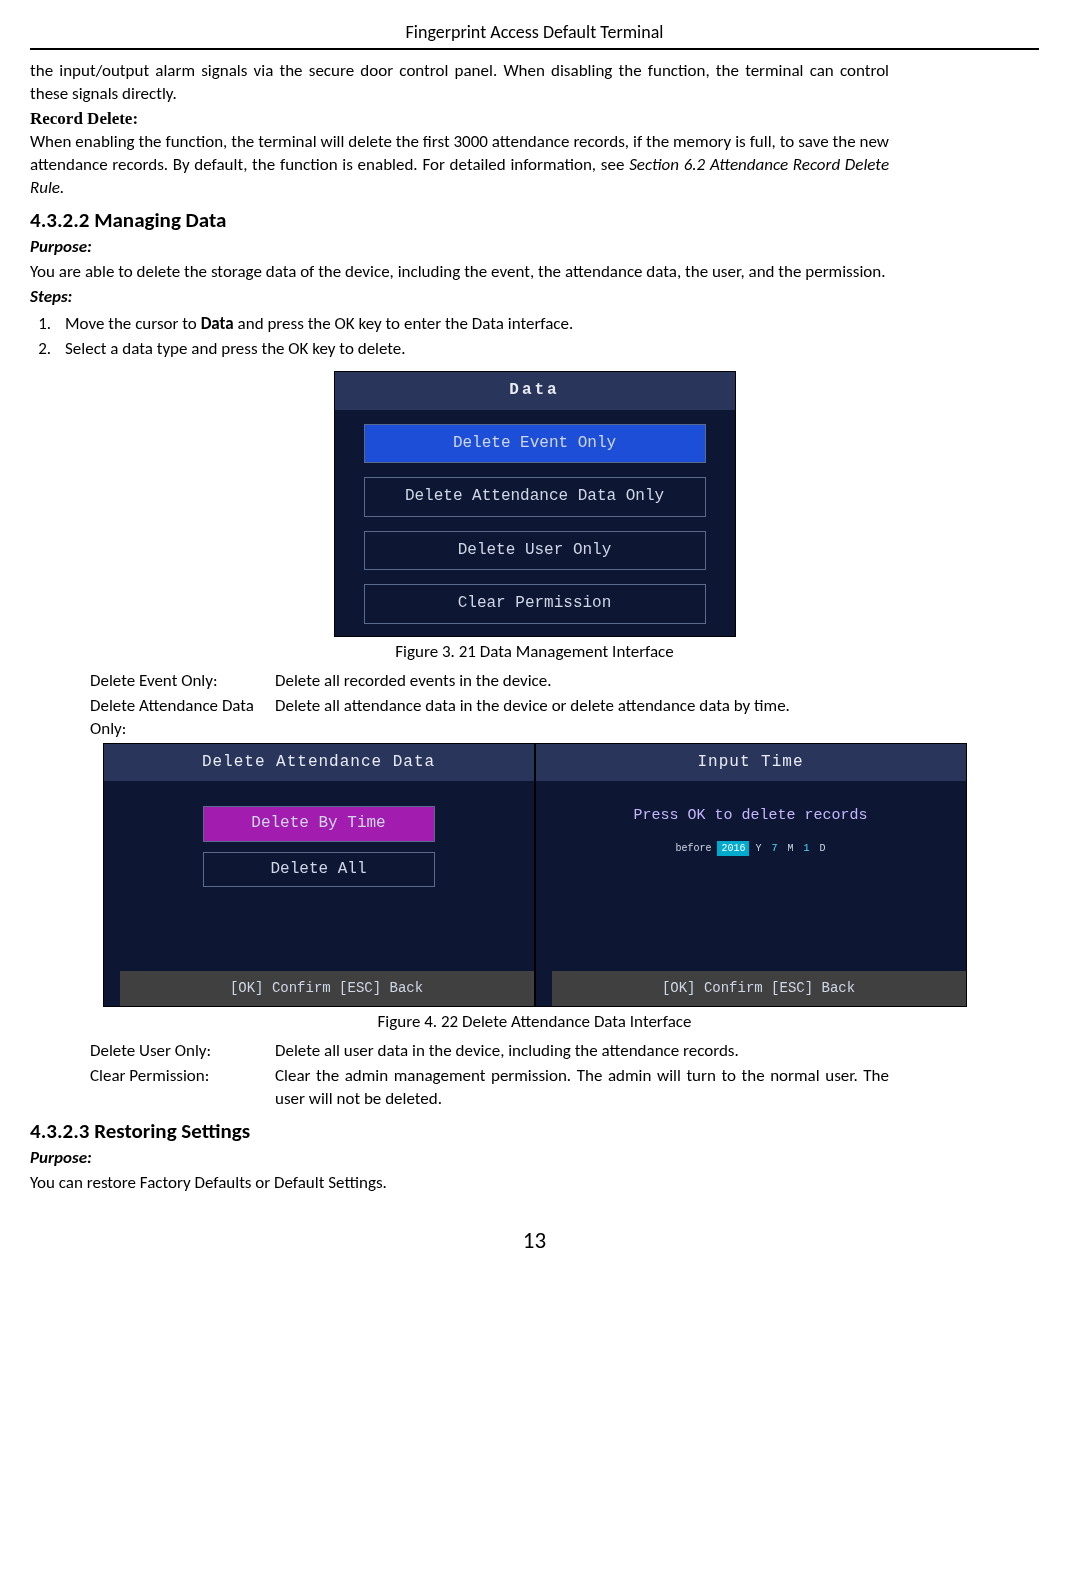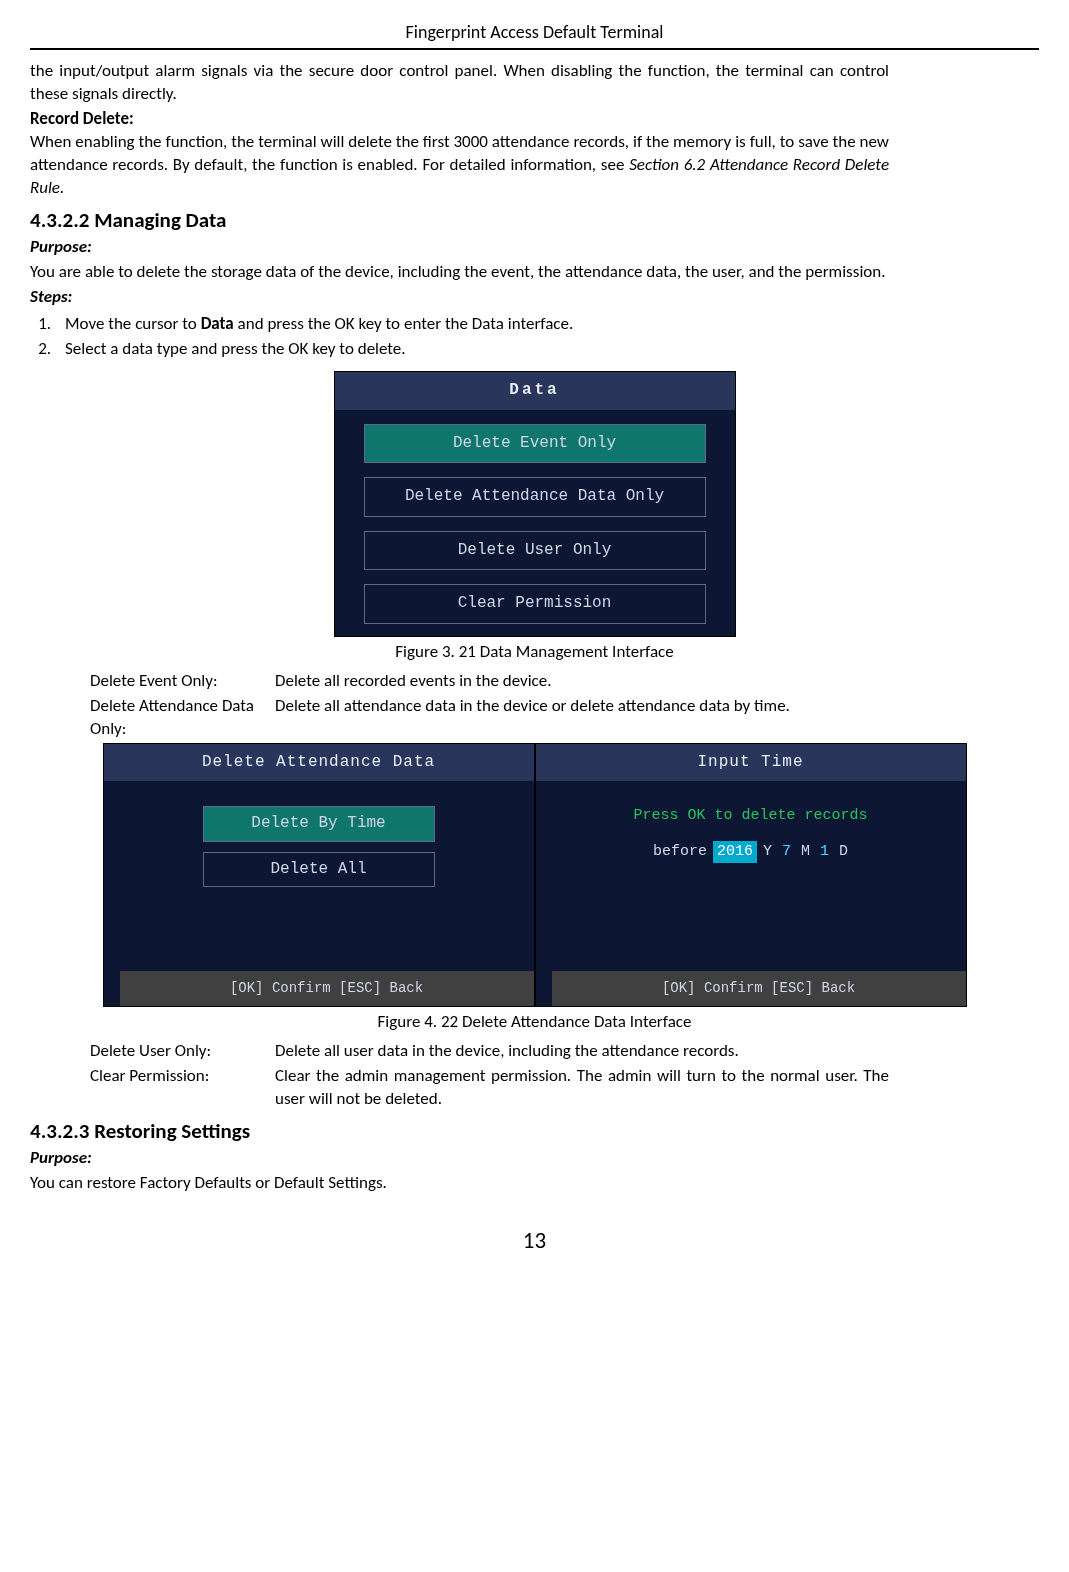--- a/index.html
+++ b/index.html
@@ -26,20 +26,21 @@
   }
   .row {
     display: flex;
     margin-bottom: 2px;
     flex-direction: column;
   }
   .label-col {
     width: 160px;
     font-weight: bold;
     flex-shrink: 0;
+    font-family: Liberation Serif, serif;
   }
   .desc-col {
     flex: 1;
     text-align: justify;
   }
   .section-heading {
     font-weight: bold;
     font-size: 21px;
     margin-top: 6px;
     margin-bottom: 2px;
@@ -88,21 +89,21 @@
     letter-spacing: 3px;
     color: #e8ebf4;
   }
   .ds-item {
     margin: 14px auto 0 auto;
     width: 340px;
     border: 1px solid #5a6a8c;
     padding: 8px 0;
   }
   .ds-item.sel {
-    background: #0f766e;
+    background: #1d4ed8;
   }
   
   .two-panel {
     display: flex;
     padding: 0 55px;
     justify-content: center;
   }
   .ds2 {
     width: 430px;
     min-height: 260px;
@@ -116,50 +117,50 @@
     padding: 25px 20px 50px 20px;
     min-height: 150px;
   }
   .ds2 .pill {
     margin: 0 auto 10px auto;
     width: 230px;
     border: 1px solid #5a6a8c;
     padding: 6px 0;
   }
   .ds2 .pill.sel {
-    background: #0f766e;
+    background: #a21caf;
   }
   .ds2-foot {
     background: #404040;
     padding: 8px 16px;
     font-size: 14px;
     position: absolute;
     bottom: 0;
     left: 16px;
     right: 0;
   }
   .input-line {
     margin-top: 14px;
     display: flex;
     align-items: center;
     justify-content: center;
     gap: 6px;
-    font-size: 15px;
+    font-size: 10px;
   }
   .num-box {
     color: #48dcff;
     padding: 1px 4px;
   }
   .num-box.sel {
     background: #00aacc;
     color: #fff;
   }
   .prompt {
     font-size: 15px;
-    color: #22c55e;
+    color: #c4b5fd;
   }
   .indent-block {
     padding-left: 60px;
     padding-right: 150px;
   }
   .def-row {
     display: flex;
     margin-bottom: 2px;
   }
   .def-label {

